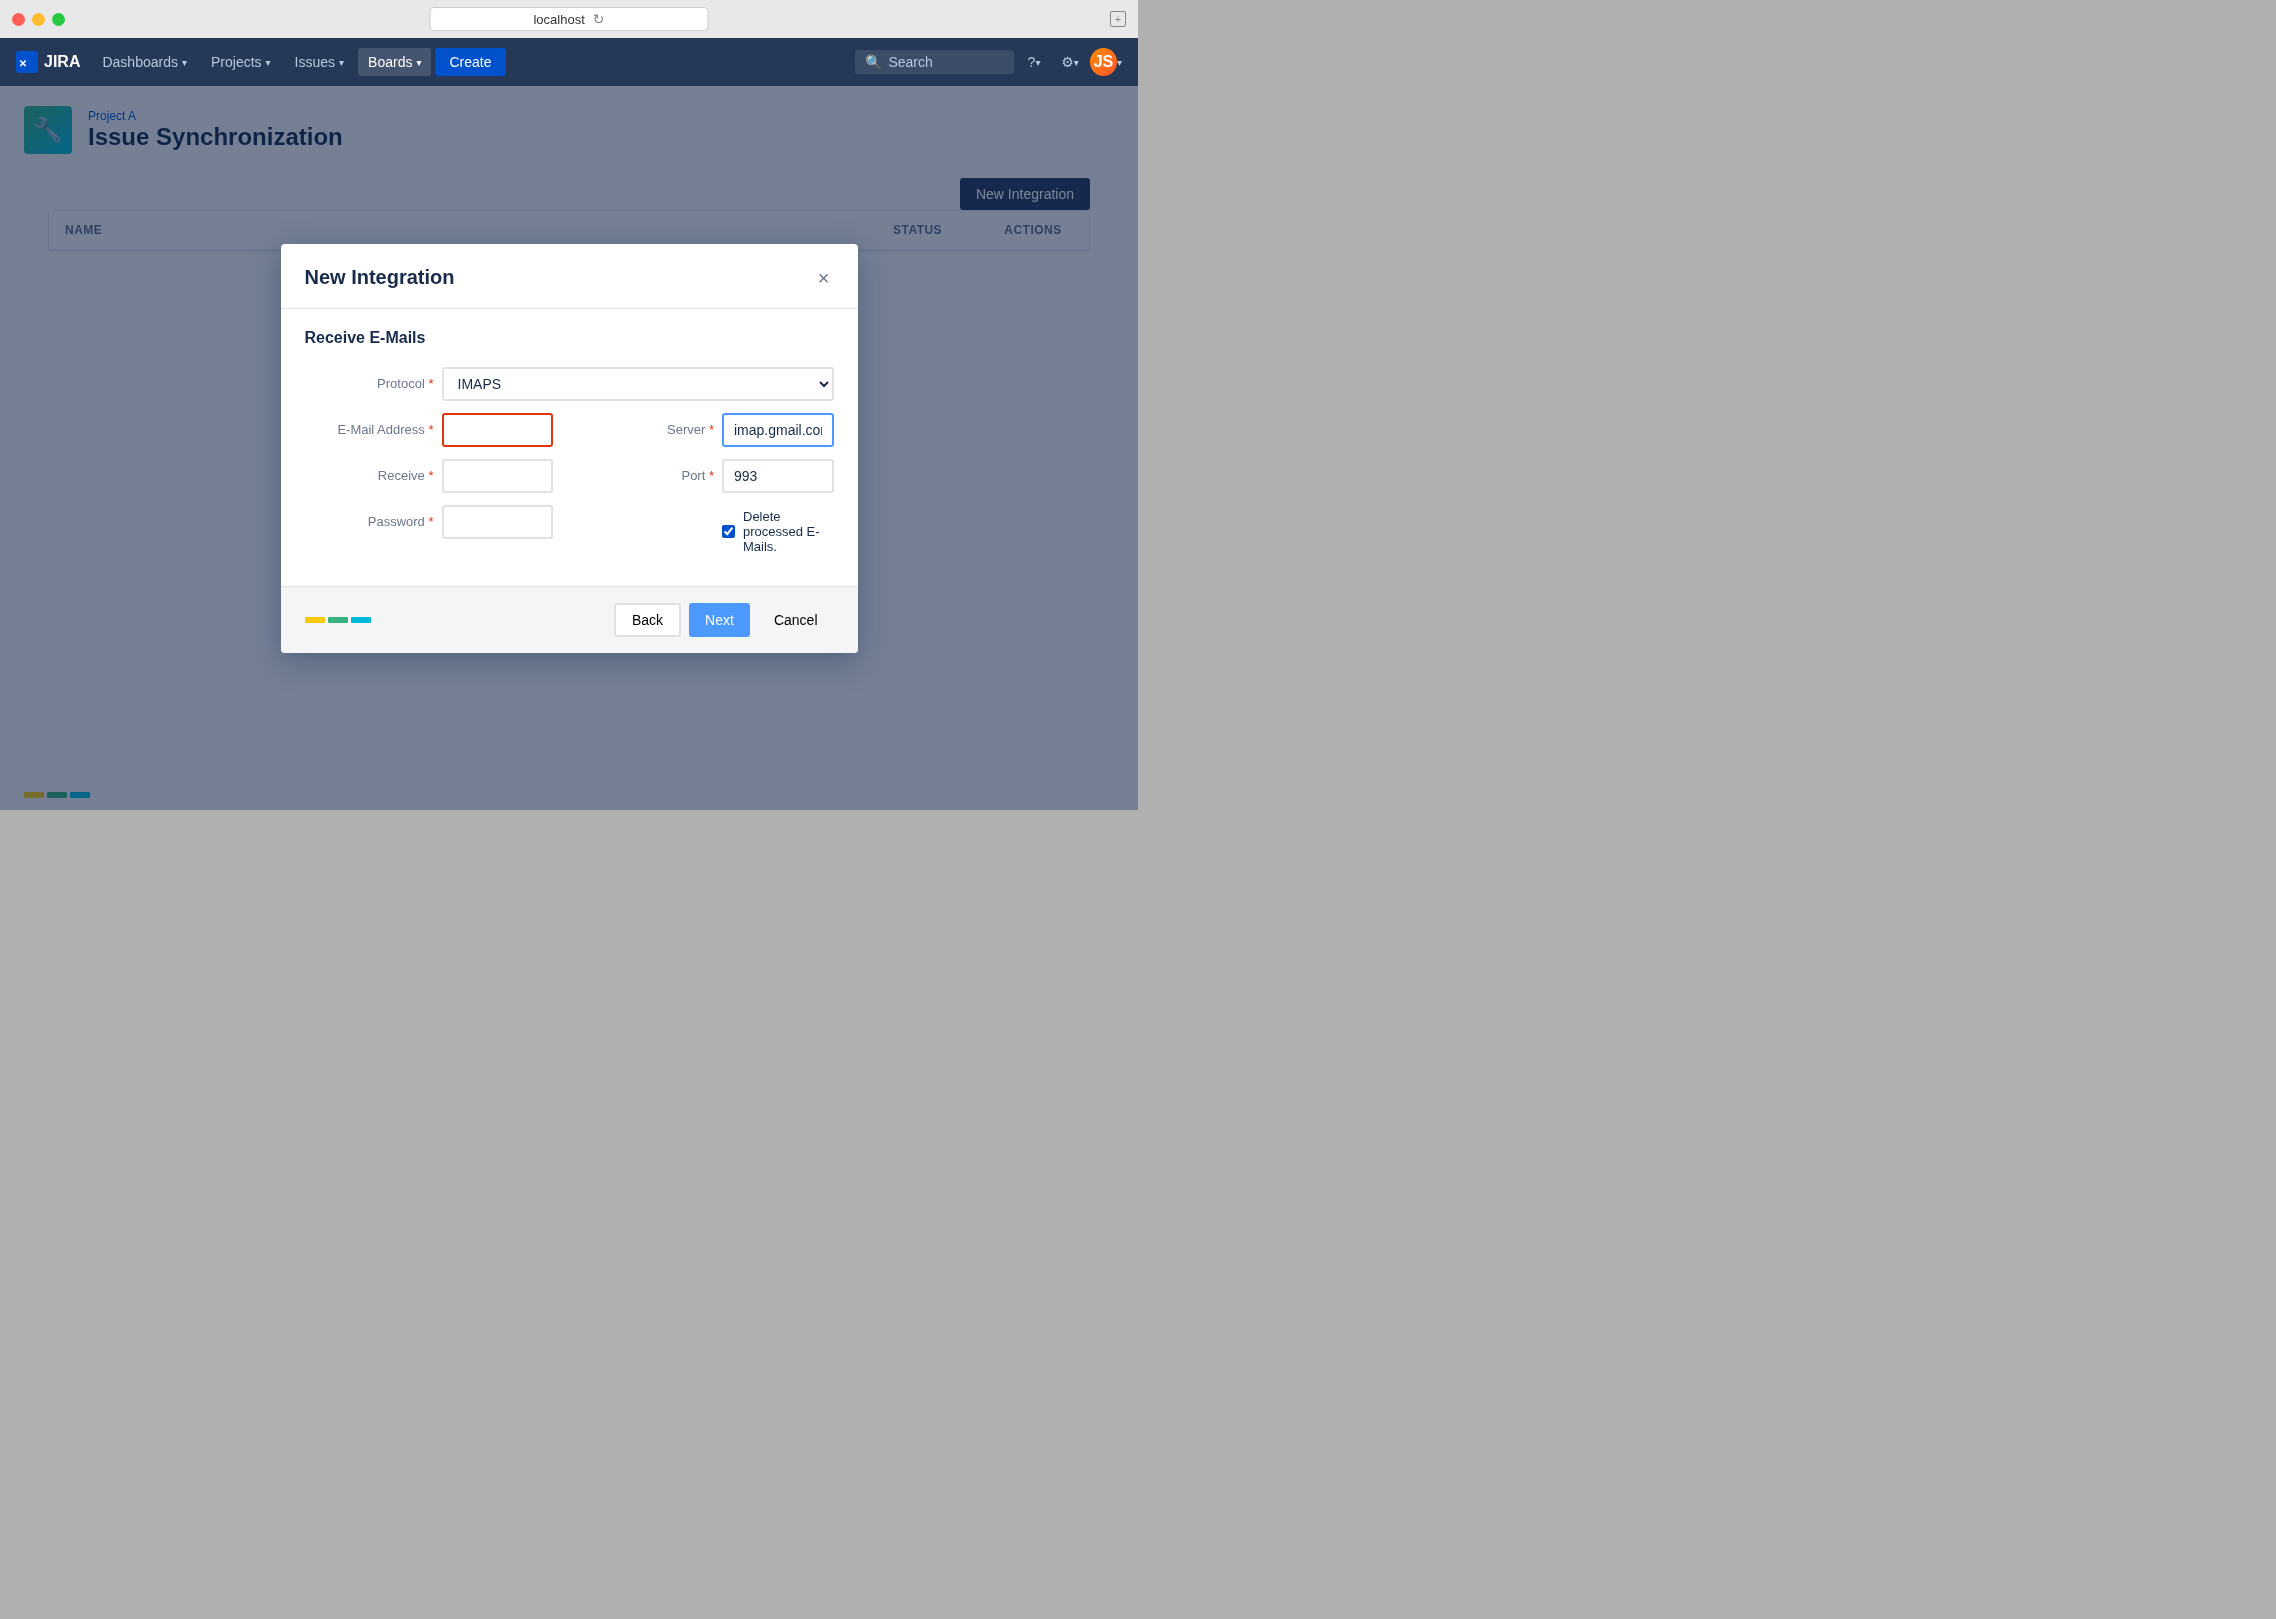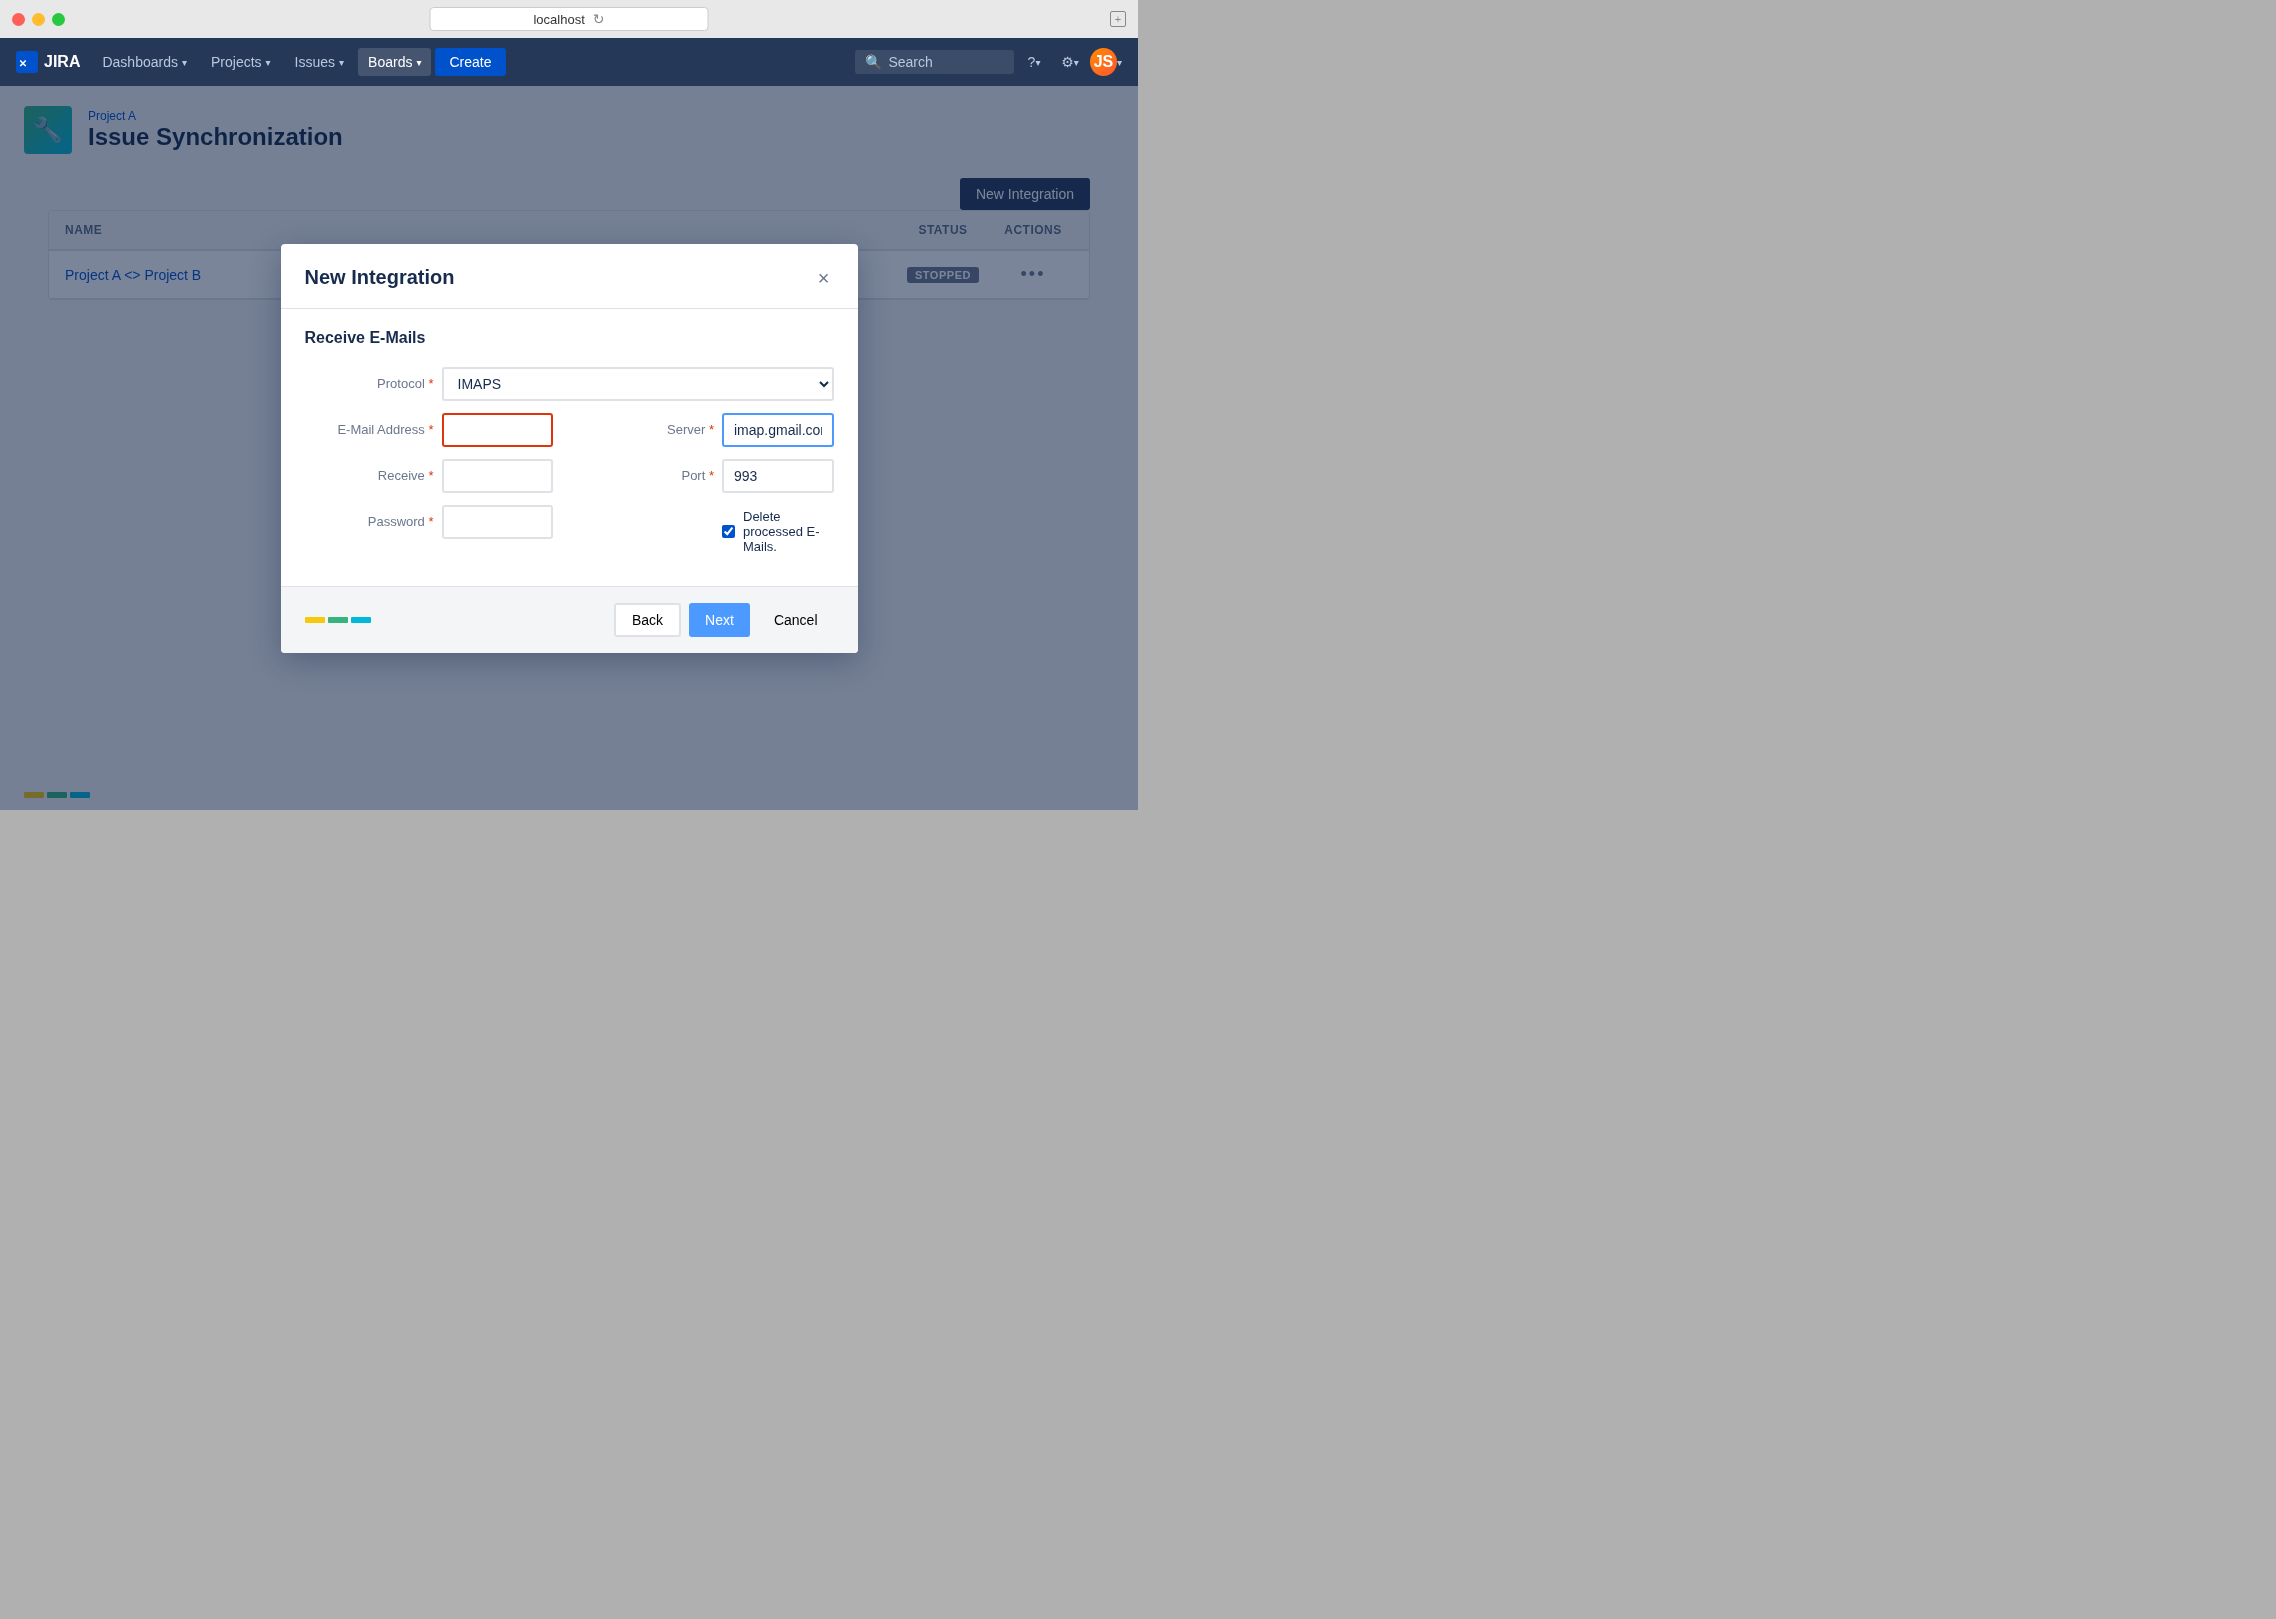--- a/index.html
+++ b/index.html
@@ -202,21 +202,21 @@
       background: #f4f5f7;
     }
     .th {
       font-size: 12px;
       font-weight: 600;
       color: #5e6c84;
       text-transform: uppercase;
       letter-spacing: 0.04em;
     }
     .th-name { flex: 1; }
-    .th-status { width: 100px; text-align: center; }
+    .th-status { width: 100px; text-align: left; }
     .th-actions { width: 80px; text-align: center; }
 
     .table-row-data {
       display: flex;
       align-items: center;
       padding: 0 16px;
       height: 48px;
       border-bottom: 1px solid #dfe1e6;
     }
     .td-name {
@@ -518,29 +518,20 @@
   </div>
 
   <div style="position: relative; margin: 0 24px 16px;">
     <button class="new-integration-btn">New Integration</button>
     <div style="height: 40px;"></div>
     <div class="table-area">
       <div class="table-header">
         <div class="th th-name">Name</div>
         <div class="th th-status">Status</div>
         <div class="th th-actions">Actions</div>
-      </div>
-      <div class="table-row-data">
-        <div class="td-name">Project A &lt;&gt; Project B</div>
-        <div class="td-status">
-          <span class="badge-stopped">STOPPED</span>
-        </div>
-        <div class="td-actions">
-          <span class="actions-btn">•••</span>
-        </div>
       </div>
     </div>
   </div>
 
   <div class="bottom-progress">
     <div class="progress-segment" style="background:#f6c90e;"></div>
     <div class="progress-segment" style="background:#36b37e;"></div>
     <div class="progress-segment" style="background:#00b8d9;"></div>
   </div>
 

